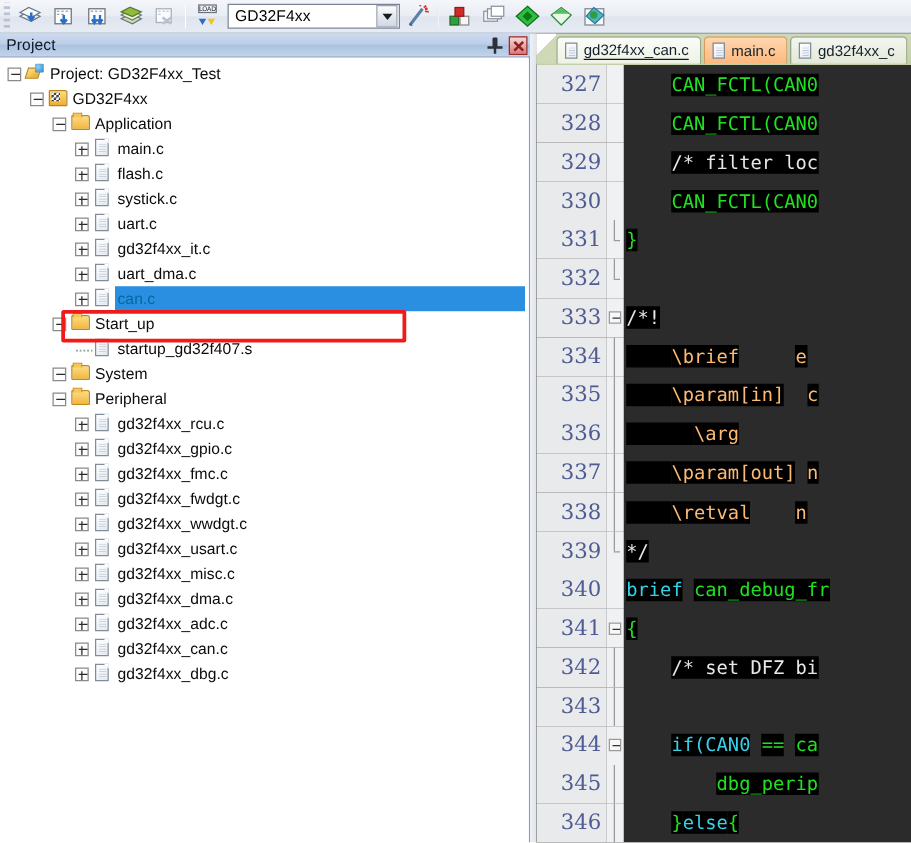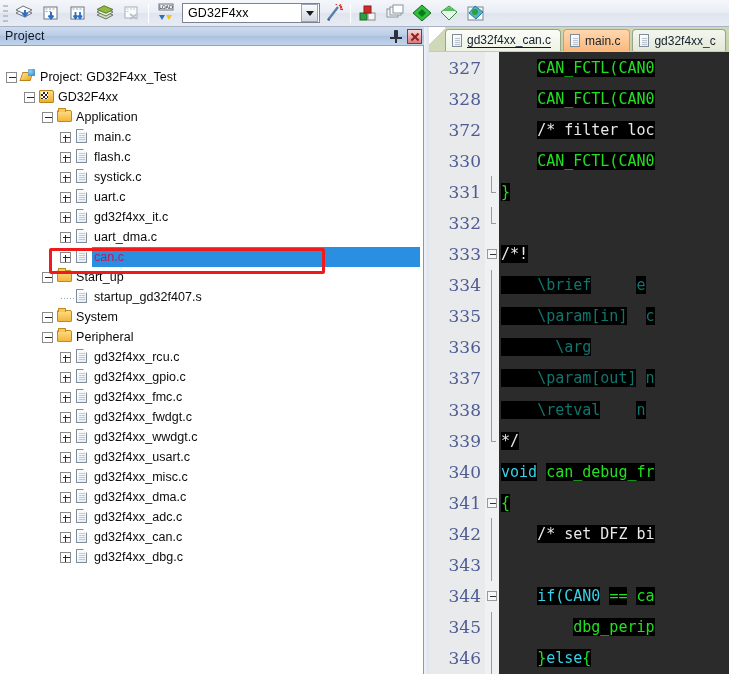--- a/index.html
+++ b/index.html
@@ -103,32 +103,32 @@
     width:10px; height:2px; background:#8f1f1f;
   }
   .closebtn:before{transform:rotate(45deg);}
   .closebtn:after{transform:rotate(-45deg);}
 
   #treewrap {
     position: absolute; left: 0; top: 20px;
     width: 423px; height: 627px;
     background: #ffffff;
     overflow: hidden;
-    padding-top: 20px;
+    padding-top: 2px;
   }
   .row {
     height: 20px;
     display: flex; align-items: center;
     position: relative;
     font-size: 12.5px; color: #0b0b0b;
     white-space: nowrap;
   }
   .row .lbl { padding-left: 4px; letter-spacing: .05px; }
   .row.sel { background: #2a8fe0; }
-  .row.sel .lbl { color: #be185d; }
+  .row.sel .lbl { color: #0369a1; }
 
   .exp {
     width: 11px; height: 11px;
     border: 1px solid #8a8a8a;
     background: #fdfdfd;
     position: relative; flex: 0 0 auto;
     margin-right: 3px;
   }
   .exp:before {
     content:""; position:absolute; left:2px; top:4px;
@@ -308,21 +308,21 @@
   .codetext {
     flex: 1; height: 31.1px;
     display: flex; align-items: center;
     white-space: pre; overflow: hidden;
     padding-left: 2px;
   }
   .tok { display:inline-block; }
   .hl { background: #000000; text-align: right; }
   .g  { color: #21e021; }
   .cy { color: #36d2e8; }
-  .or { color: #0f766e; }
+  .or { color: #fdba74; }
   .wh { color: #e8e8e8; }
 </style>
 </head>
 <body>
 
 <div id="app">
 
   <div id="toolbar">
     <div class="grip"></div>
 
@@ -678,21 +678,21 @@
           <div class="gutter">327</div>
           <div class="foldcol"></div>
           <div class="codetext"><span class="tok wh">    </span><span class="tok g hl">CAN_FCTL(CAN0</span></div>
         </div>
         <div class="cline">
           <div class="gutter">328</div>
           <div class="foldcol"></div>
           <div class="codetext"><span class="tok wh">    </span><span class="tok g hl">CAN_FCTL(CAN0</span></div>
         </div>
         <div class="cline">
-          <div class="gutter">372</div>
+          <div class="gutter">329</div>
           <div class="foldcol"></div>
           <div class="codetext"><span class="tok wh">    </span><span class="tok wh hl">/* filter loc</span></div>
         </div>
         <div class="cline">
           <div class="gutter">330</div>
           <div class="foldcol"></div>
           <div class="codetext"><span class="tok wh">    </span><span class="tok g hl">CAN_FCTL(CAN0</span></div>
         </div>
         <div class="cline">
           <div class="gutter">331</div>
@@ -753,21 +753,21 @@
         <div class="cline">
           <div class="gutter">339</div>
           <div class="foldcol">
             <span class="foldend"></span>
           </div>
           <div class="codetext"><span class="tok wh hl">*/</span></div>
         </div>
         <div class="cline">
           <div class="gutter">340</div>
           <div class="foldcol"></div>
-          <div class="codetext"><span class="tok cy hl">void</span><span class="tok wh"> </span><span class="tok g hl">can_debug_fr</span></div>
+          <div class="codetext"><span class="tok cy hl">brief</span><span class="tok wh"> </span><span class="tok g hl">can_debug_fr</span></div>
         </div>
         <div class="cline">
           <div class="gutter">341</div>
           <div class="foldcol">
             <span class="foldbox"></span>
           </div>
           <div class="codetext"><span class="tok g hl">{</span></div>
         </div>
         <div class="cline">
           <div class="gutter">342</div>

